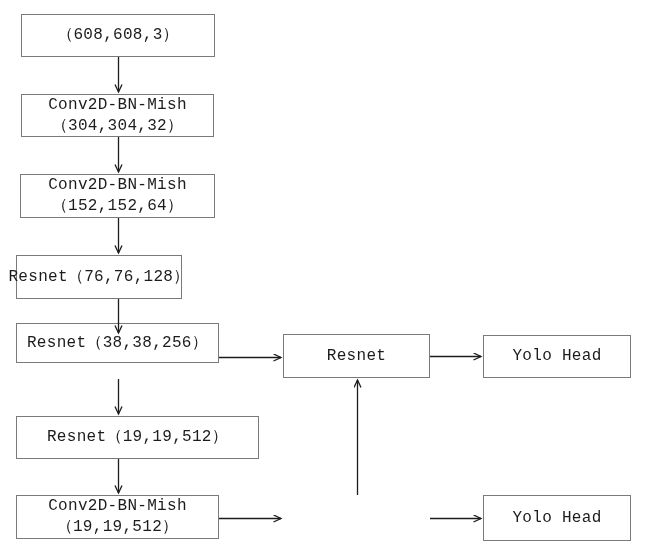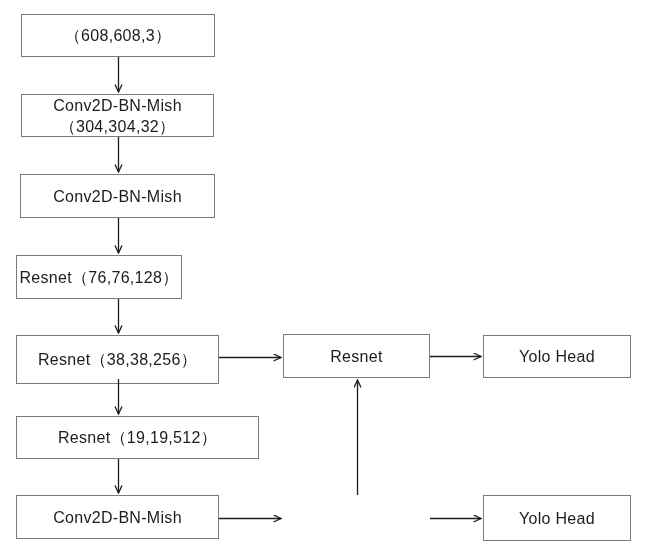--- a/index.html
+++ b/index.html
@@ -1,21 +1,21 @@
 <!DOCTYPE html>
 <html><head>
 <meta charset="utf-8">
 <style>
   html, body { margin: 0; padding: 0; background: #ffffff; }
   .canvas {
     position: relative;
     width: 654px;
     height: 554px;
     background: #ffffff;
-    font-family: Liberation Sans, sans-serif;
+    font-family: Liberation Mono, monospace;
     overflow: hidden;
   }
   .node {
     position: absolute;
     box-sizing: border-box;
     border: 1px solid #7a7a7a;
     background: #ffffff;
     display: flex;
     flex-direction: column;
     align-items: center;
@@ -43,36 +43,38 @@
     <span>（608,608,3）</span>
   </div>
 
   <div class="node" style="left:21px; top:94px; width:193px; height:43px">
     <span>Conv2D-BN-Mish</span>
     <span>（304,304,32）</span>
   </div>
 
   <div class="node" style="left:20px; top:174px; width:195px; height:44px">
     <span>Conv2D-BN-Mish</span>
+    <span>（152,152,64）</span>
   </div>
 
   <div class="node" style="left:16px; top:255px; width:166px; height:44px">
     <span>Resnet（76,76,128）</span>
   </div>
 
-  <div class="node" style="left:16px; top:335px; width:203px; height:49px">
+  <div class="node" style="left:16px; top:323px; width:203px; height:40px">
     <span>Resnet（38,38,256）</span>
   </div>
 
   <div class="node" style="left:16px; top:416px; width:243px; height:43px">
     <span>Resnet（19,19,512）</span>
   </div>
 
   <div class="node" style="left:16px; top:495px; width:203px; height:44px">
     <span>Conv2D-BN-Mish</span>
+    <span>（19,19,512）</span>
   </div>
 
   <div class="node" style="left:283px; top:334px; width:147px; height:44px">
     <span>Resnet</span>
   </div>
 
   <div class="node" style="left:483px; top:335px; width:148px; height:43px">
     <span>Yolo Head</span>
   </div>
 

